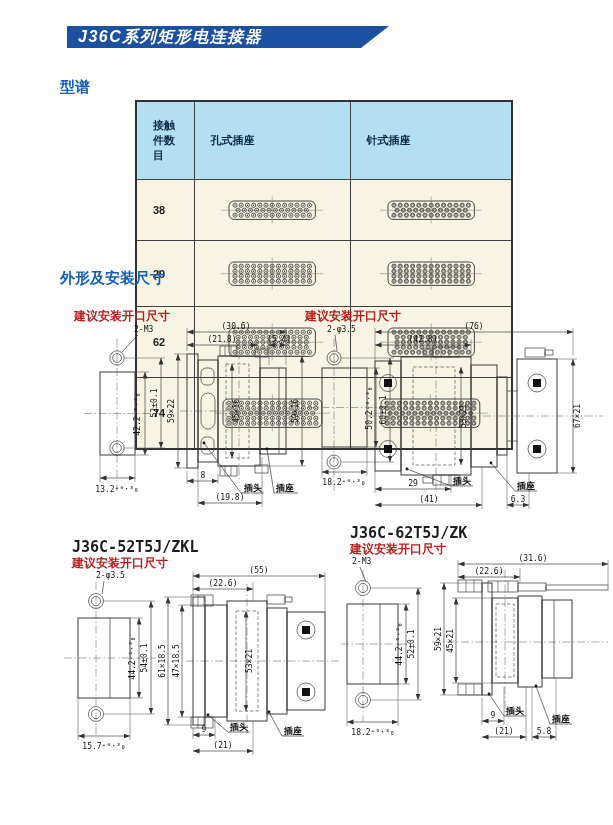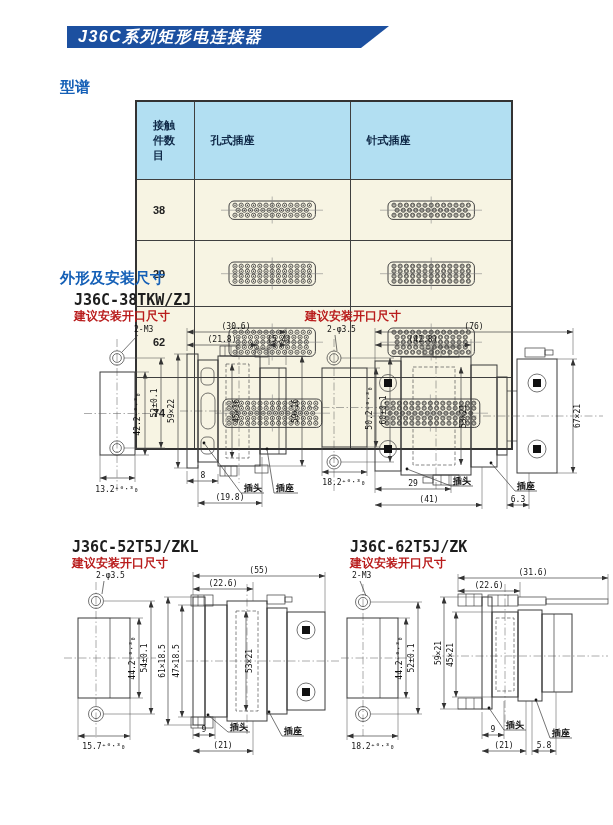--- a/index.html
+++ b/index.html
@@ -1031,21 +1031,20 @@
               <circle cx="101.8" cy="29.2" r="1.2" fill="none" stroke="#333" stroke-width="0.6"></circle>
             </svg>
           </td>
       </tr>
     </tbody>
   </table>
 
   <div class="sec" style="left:60px;top:269px">外形及安装尺寸</div>
 
   <div class="dblock" style="left:60px;top:291px;width:250px;height:226px">
-    <div class="dmodel" style="left:14px">J36C-38TKW/ZJ</div>
     <div class="dsub" style="left:14px">建议安装开口尺寸</div>
     <svg class="draw" style="top:30px" width="250" height="192" viewBox="0 0 250 192">
         <defs>
           <marker id="arw0" markerWidth="7" markerHeight="6" refX="6.5" refY="2.5" orient="auto-start-reverse" markerUnits="userSpaceOnUse">
             <path d="M0,0L6.5,2.5L0,5Z" fill="#333"></path>
           </marker>
         </defs>
       <line class="cl" x1="57" y1="18" x2="57" y2="170"></line>
       <circle class="t" cx="57" cy="37" r="7.2"></circle>
         <circle class="t" cx="57" cy="37" r="4.4"></circle>
@@ -1296,21 +1295,21 @@
         <line class="t" x1="148" y1="149" x2="168" y2="166"></line>
       <line class="t" x1="168" y1="166" x2="190" y2="166"></line>
       <text class="zh" x="170" y="164">插头</text>
       <circle class="blk" cx="209" cy="146" r="1.4"></circle>
         <line class="t" x1="209" y1="146" x2="222" y2="170"></line>
       <line class="t" x1="222" y1="170" x2="244" y2="170"></line>
       <text class="zh" x="224" y="168">插座</text>
     </svg>
   </div>
 
-  <div class="dblock" style="left:340px;top:538px;width:270px;height:244px">
+  <div class="dblock" style="left:340px;top:524px;width:270px;height:244px">
     <div class="dmodel" style="left:10px">J36C-62T5J/ZK</div>
     <div class="dsub" style="left:10px">建议安装开口尺寸</div>
     <svg class="draw" style="top:28px" width="270" height="212" viewBox="0 0 270 212">
         <defs>
           <marker id="arw3" markerWidth="7" markerHeight="6" refX="6.5" refY="2.5" orient="auto-start-reverse" markerUnits="userSpaceOnUse">
             <path d="M0,0L6.5,2.5L0,5Z" fill="#333"></path>
           </marker>
         </defs>
       <line class="cl" x1="23" y1="18" x2="23" y2="170"></line>
       <circle class="t" cx="23" cy="36" r="7.5"></circle>

